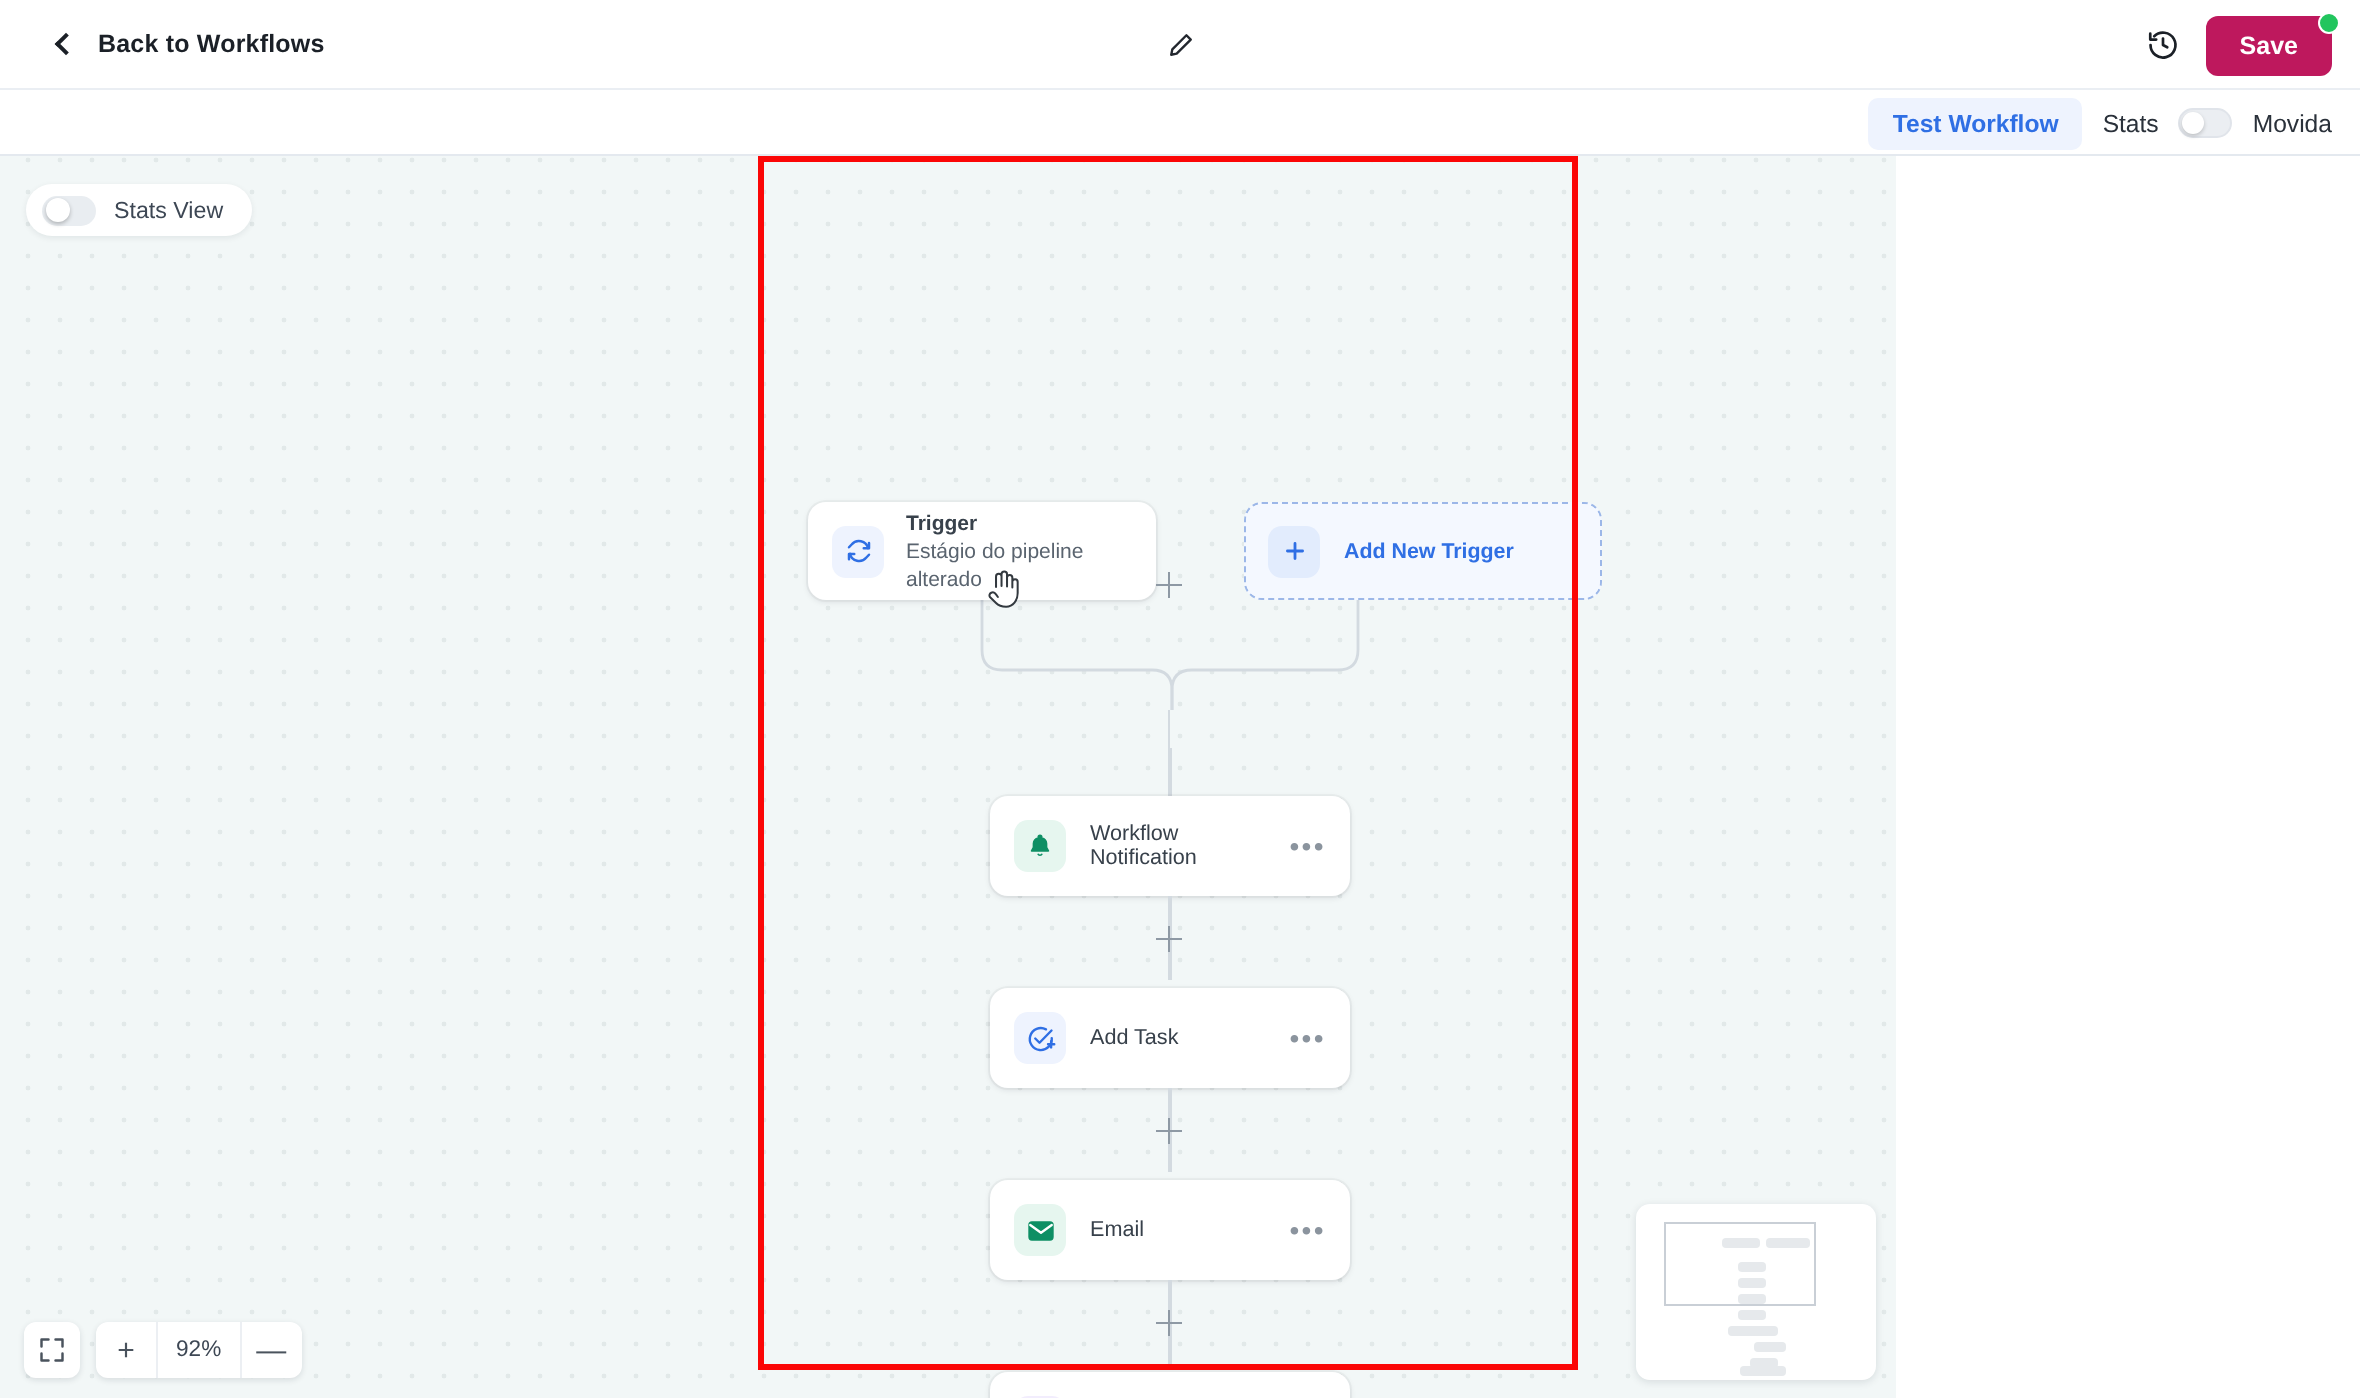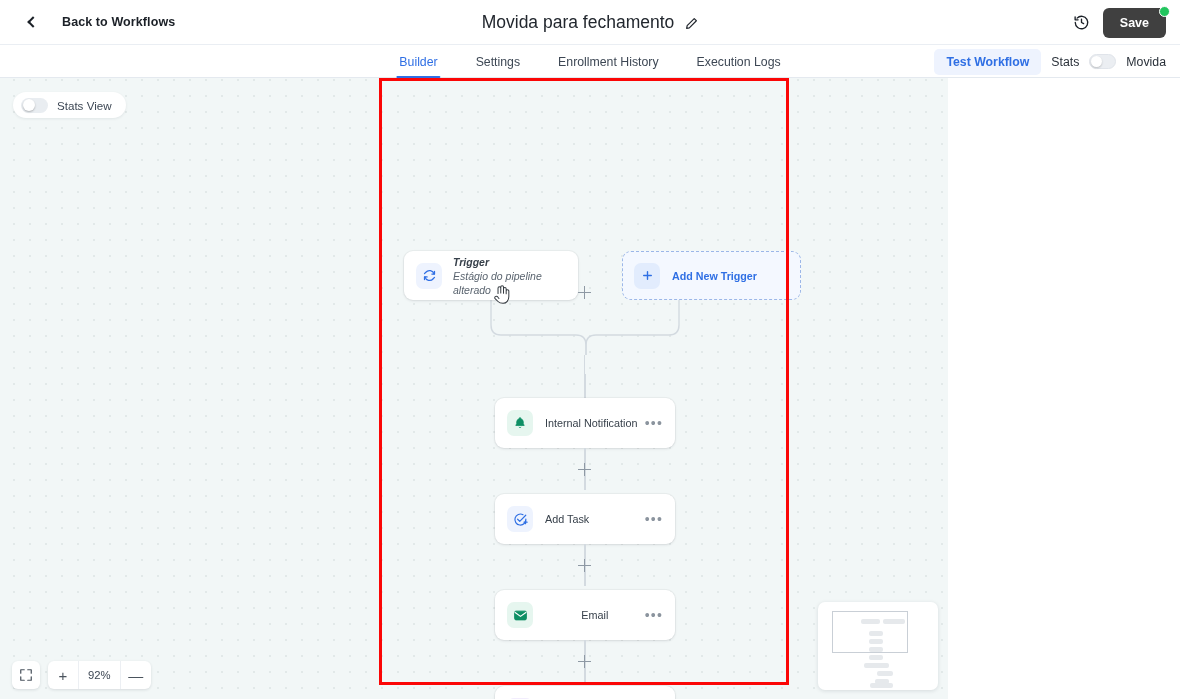--- a/index.html
+++ b/index.html
@@ -12,21 +12,21 @@
   #app { position: relative; width: 1180px; height: 699px; }
 
   
   .topbar {
     position: absolute; left: 0; top: 0; width: 1180px; height: 45px;
     background: #ffffff;
     border-bottom: 1px solid #eaeef3;
     display: flex; align-items: center;
   }
   .back-btn {
-    display: flex; align-items: center; gap: 25px;
+    display: flex; align-items: center; gap: 12px;
     margin-left: 29px; cursor: pointer;
   }
   .chev-left {
     display: block; width: 8px; height: 8px;
     border-left: 2.2px solid #1b2027; border-bottom: 2.2px solid #1b2027;
     transform: rotate(45deg);
   }
   .back-label { font-size: 12.5px; color: #1b2027; font-weight: 600; letter-spacing: .1px; }
 
   .title-wrap {
@@ -37,21 +37,21 @@
   .wf-title { font-size: 17.5px; color: #22272e; font-weight: 400; }
   .pencil-icon { width: 13px; height: 13px; pointer-events: auto; cursor: pointer; }
 
   .topbar-right {
     position: absolute; right: 14px; top: 0; height: 45px;
     display: flex; align-items: center; gap: 13px;
   }
   .hist-icon { width: 17px; height: 17px; cursor: pointer; }
   .save-wrap { position: relative; }
   .save-btn {
-    background: #404040; color: #fff; font-size: 12.5px; font-weight: 700;
+    background: #be185d; color: #fff; font-size: 12.5px; font-weight: 700;
     border: none; border-radius: 6px; padding: 8px 17px; cursor: pointer;
     font-family: "Liberation Sans", sans-serif;
   }
   .save-dot {
     position: absolute; top: -2px; right: -4px;
     width: 11px; height: 11px; border-radius: 50%;
     background: #22c55e; border: 1.5px solid #fff;
   }
 
   
@@ -126,21 +126,21 @@
   }
 
   
   .flow { position: absolute; left: 0; top: 0; width: 1180px; height: 621px; }
 
   .card {
     position: absolute; background: #fff; border-radius: 9px;
     box-shadow: 0 1px 3px rgba(16,24,40,.10), 0 0 0 1px rgba(16,24,40,.035);
     display: flex; align-items: center; cursor: pointer;
   }
-  .trigger-card { left: 404px; top: 173px; width: 174px; height: 49px; padding: 0 12px; font-style: italic; }
+  .trigger-card { left: 404px; top: 173px; width: 174px; height: 49px; padding: 0 12px; }
   .icon-box {
     width: 26px; height: 26px; border-radius: 7px; flex: 0 0 auto;
     display: flex; align-items: center; justify-content: center;
   }
   .trig-text { margin-left: 11px; }
   .trig-title { font-size: 10.5px; color: #38414b; font-weight: 700; line-height: 14px; }
   .trig-sub { font-size: 10.5px; color: #5a646f; line-height: 14px; }
 
   .add-trigger {
     position: absolute; left: 590px; top: 173px; width: 179px; height: 49px;
@@ -211,21 +211,20 @@
 
 <div id="app">
 
   <div class="topbar">
     <div class="back-btn">
       <span class="chev-left"></span>
       <span class="back-label">Back to Workflows</span>
     </div>
 
     <div class="title-wrap">
-      <span class="wf-title">Movida para fechamento</span>
       <span class="pencil-icon">
         <svg width="13" height="13" viewBox="0 0 24 24" fill="none" stroke="#22272e" stroke-width="2.2" stroke-linecap="round" stroke-linejoin="round">
           <path d="M17 3l4 4L8 20l-5 1 1-5z"></path>
         </svg>
       </span>
     </div>
 
     <div class="topbar-right">
       <span class="hist-icon">
         <svg width="17" height="17" viewBox="0 0 24 24" fill="none" stroke="#1b2027" stroke-width="1.9" stroke-linecap="round" stroke-linejoin="round">
@@ -235,26 +234,20 @@
         </svg>
       </span>
       <div class="save-wrap">
         <button class="save-btn">Save</button>
         <span class="save-dot"></span>
       </div>
     </div>
   </div>
 
   <div class="tabbar">
-    <div class="tabs">
-      <div class="tab active">Builder</div>
-      <div class="tab">Settings</div>
-      <div class="tab">Enrollment History</div>
-      <div class="tab">Execution Logs</div>
-    </div>
     <div class="tabbar-right">
       <button class="test-wf">Test Workflow</button>
       <span class="draft-label">Stats</span>
       <div class="toggle-sm">
         <span class="knob"></span>
       </div>
       <span class="publish-label">Movida</span>
     </div>
   </div>
 
@@ -310,21 +303,21 @@
 
       <div class="vline" style="left:584.3px; top:296px; height:43px;"></div>
 
       <div class="card step-card" style="top:320px;">
         <div class="icon-box" style="background:#e6f6ef">
           <svg width="14" height="14" viewBox="0 0 24 24" fill="#0e8f64" stroke="#0e8f64" stroke-width="1.4" stroke-linejoin="round">
             <path d="M12 2.8a1.5 1.5 0 0 1 1.5 1.5v.6A5.6 5.6 0 0 1 17.6 10v3.2l1.6 3H4.8l1.6-3V10a5.6 5.6 0 0 1 4.1-5.1v-.6A1.5 1.5 0 0 1 12 2.8z"></path>
             <path d="M10.2 18.6a1.9 1.9 0 0 0 3.6 0" fill="none"></path>
           </svg>
         </div>
-        <span class="step-label">Internal Notification</span>
+        <span class="step-label">Workflow Notification</span>
         <span class="dots">•••</span>
       </div>
 
       <div class="vline" style="left:584.3px; top:370px; height:42px;"></div>
       <div class="plus-node" style="left:578px; top:385px;"></div>
 
       <div class="card step-card" style="top:416px;">
         <div class="icon-box" style="background:#eef3fe">
           <svg width="15" height="15" viewBox="0 0 24 24" fill="none" stroke="#2f6fe4" stroke-width="1.9" stroke-linecap="round" stroke-linejoin="round">
             <path d="M20.6 11.3A8.8 8.8 0 1 1 16 4.3"></path>
@@ -332,21 +325,21 @@
             <path d="M17.6 16.2h5M20.1 13.7v5"></path>
           </svg>
         </div>
         <span class="step-label">Add Task</span>
         <span class="dots">•••</span>
       </div>
 
       <div class="vline" style="left:584.3px; top:466px; height:42px;"></div>
       <div class="plus-node" style="left:578px; top:481px;"></div>
 
-      <div class="card step-card" style="top:512px;text-align:center;">
+      <div class="card step-card" style="top:512px;">
         <div class="icon-box" style="background:#e6f6ef">
           <svg width="15" height="15" viewBox="0 0 24 24" fill="#0e8f64" stroke="#0e8f64" stroke-width="1.5" stroke-linejoin="round">
             <rect x="2.6" y="5" width="18.8" height="14" rx="2.2"></rect>
             <path d="M3.4 7.2 12 13.4l8.6-6.2" fill="none" stroke="#ffffff" stroke-width="1.9" stroke-linecap="round"></path>
           </svg>
         </div>
         <span class="step-label">Email</span>
         <span class="dots">•••</span>
       </div>
 

